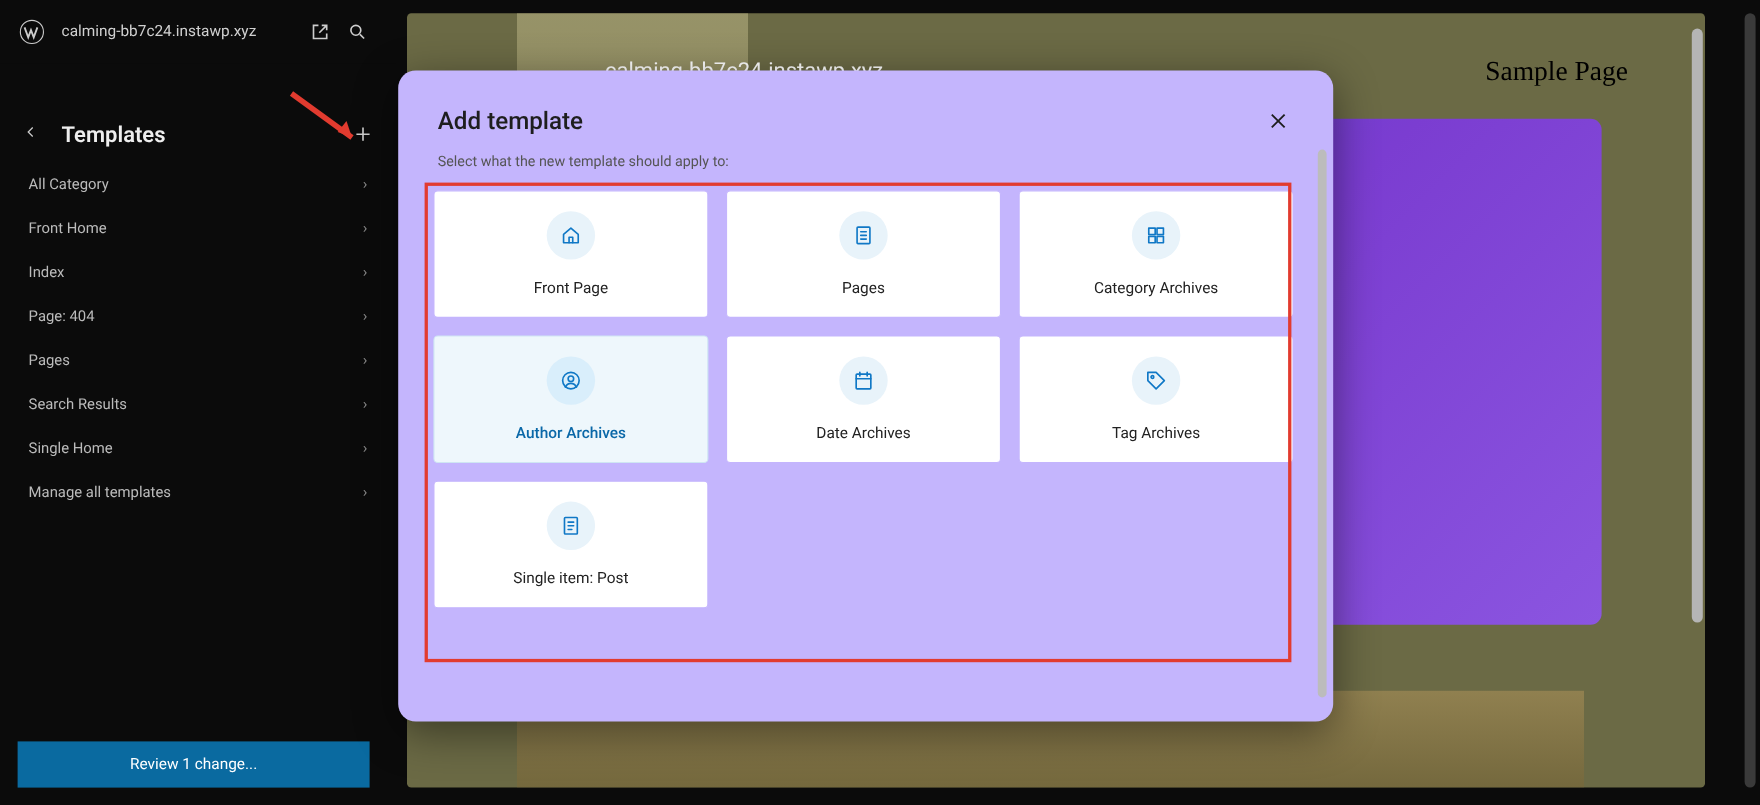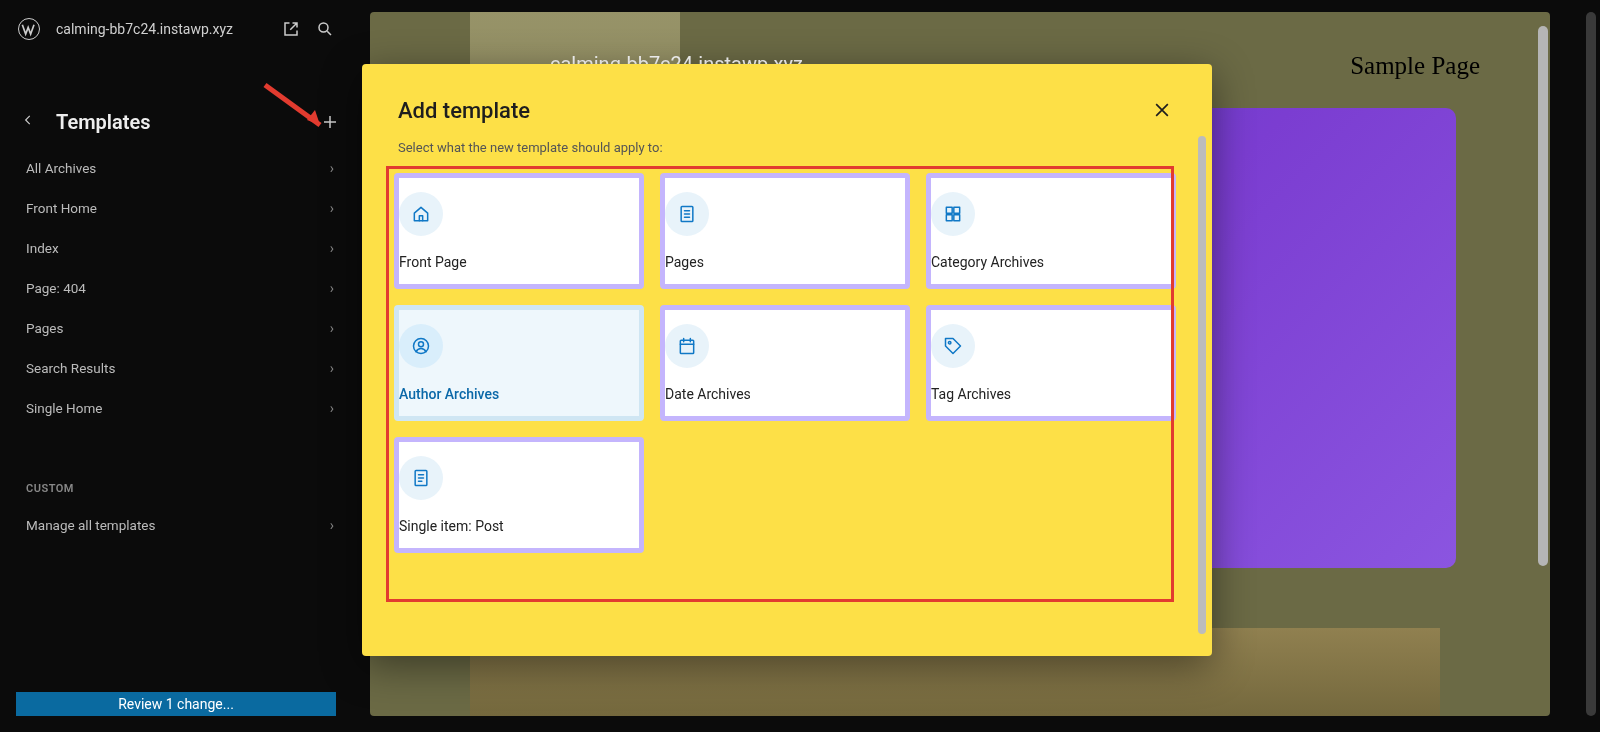--- a/index.html
+++ b/index.html
@@ -17,21 +17,21 @@
   .sidebar { position:absolute; left:0; top:58px; width:360px; height:calc(732px - 58px); background:#0b0b0b; color:#ccc; padding:0 0 0 0; }
   .sidebar-header { display:flex; padding:52px 18px 14px 18px; }
   .back-chevron { width:20px; height:20px; display:flex; align-items:center; justify-content:center; margin-right:18px; color:#ccc; cursor:pointer; }
   .sidebar-title { font-size:20px; font-weight:600; color:#eee; flex:1; }
   .add-btn { width:24px; height:24px; display:flex; align-items:center; justify-content:center; color:#ccc; cursor:pointer; font-size:20px; }
   .sidebar-desc { padding:6px 26px 24px 26px; font-size:13.5px; color:#bbb; line-height:1.5; }
   .sidebar-list { padding:0 0; }
   .sidebar-item { display:flex; align-items:center; justify-content:space-between; padding:12px 26px; font-size:13.5px; color:#bbb; cursor:pointer; }
   .sidebar-item .chev { color:#888; font-size:14px;}
   .sidebar-subhead { padding:54px 26px 10px 26px; font-size:11px; letter-spacing:0.5px; color:#888; font-weight:600; }
-  .review-btn { position:absolute; left:16px; bottom:16px; right:44px; width:320px; height:24px; background:#026aa7; background:#0073aa; color:#fff; display:flex; align-items:center; justify-content:center; font-size:14px; cursor:pointer; }
+  .review-btn { position:absolute; left:16px; bottom:16px; right:44px; width:320px; height:42px; background:#026aa7; background:#0073aa; color:#fff; display:flex; align-items:center; justify-content:center; font-size:14px; cursor:pointer; }
   .review-btn { background:#026aa7; }
   .review-btn { background:#135e96; }
   .review-btn { background:#1065a0; }
   .review-btn { background:#0d6aa5; }
   .review-btn { background:#0b72b5; }
   .review-btn { background:#0b6fad; }
   .review-btn { background:#0f6ca4; }
   .review-btn { background:#0c72b0; }
   .review-btn { background:#006ca5; }
   .review-btn { background:#0e74b5; }
@@ -57,32 +57,32 @@
   
   .canvas { position:absolute; left:370px; top:12px; width:1180px; height:704px; background:#6b6a45; border-radius:4px; overflow:hidden; }
   .canvas-header-url { position:absolute; top:40px; left:180px; font-size:20px; color:#fff; }
   .canvas-sample { position:absolute; top:40px; right:70px; font-size:25px; color:#000000; font-family:Georgia, 'Times New Roman', serif; font-style:italic; }
   .canvas-sample { font-style:normal; font-family:Georgia, serif;}
   .canvas-photo-placeholder { position:absolute; left:100px; top:-40px; width:210px; height:200px; background:linear-gradient(#ddd6a5, #c3b87e); opacity:0.4; border-radius:0; }
   .canvas-purple { position:absolute; left:296px; top:96px; width:790px; height:460px; background:linear-gradient(135deg,#5240c5,#7b3dd1,#8b55e0); border-radius:10px; }
   .canvas-bottom-photo { position:absolute; left:100px; bottom:0; width:970px; height:88px; background:linear-gradient(#a98f57,#7a6738); opacity:0.6; }
   .canvas-scroll { position:absolute; right:2px; top:14px; width:10px; height:540px; background:#b5b5b5; border-radius:5px; }
   .outer-scroll { position:absolute; right:4px; top:12px; width:10px; height:704px; background:#3a3a3a; border-radius:5px; }
-  .modal { position:absolute; left:362px; top:64px; width:850px; height:592px; background:#fde047; border-radius:4px; box-shadow:0 10px 40px rgba(0,0,0,0.45); color:#1e1e1e; pointer-events:auto; }
+  .modal { position:absolute; left:362px; top:64px; width:850px; height:592px; background:#c4b5fd; border-radius:16px; box-shadow:0 10px 40px rgba(0,0,0,0.45); color:#1e1e1e; pointer-events:auto; }
   .modal-header { display:flex; align-items:center; justify-content:space-between; padding:32px 36px 10px 36px; }
   .modal-title { font-size:22px; font-weight:500; }
   .modal-close { width:28px; height:28px; display:flex; align-items:center; justify-content:center; cursor:pointer; }
   .modal-desc { padding:6px 36px 18px 36px; font-size:13px; color:#555; }
   .modal-body { position:relative; padding:0 22px 0 32px; height:460px; overflow:hidden; }
   .modal-scroll { position:absolute; right:6px; top:72px; width:8px; height:498px; background:#bcbcbc; border-radius:4px; }
   .red-box { position:absolute; left:386px; top:166px; width:788px; height:436px; border:3px solid #e23b2f; pointer-events:none; z-index:5; }
 
   
   .card-grid { display:grid; grid-template-columns: repeat(3, 250px); gap:16px; }
-  .tcard { border:5px solid #c4b5fd; border-radius:4px; height:116px; display:flex; flex-direction:column; justify-content:center; cursor:pointer; background:#fff; }
+  .tcard { border:1px solid #c4b5fd; border-radius:4px; height:116px; display:flex; flex-direction:column; align-items:center; justify-content:center; cursor:pointer; background:#fff; }
   .tcard.hover { background:#eef7fc; border-color:#cfe6f3; }
   .tcard .icon-circ { width:44px; height:44px; border-radius:50%; background:#e8f3fa; display:flex; align-items:center; justify-content:center; margin-bottom:18px; }
   .tcard.hover .icon-circ { background:#d9eefb; }
   .tcard .icon-circ svg { width:20px; height:20px; fill:none; stroke:#1078c6; stroke-width:1.8; }
   .tcard .tlabel { font-size:14px; color:#222; }
   .tcard.hover .tlabel { color:#0a68a8; font-weight:500;}
 
   
   .arrow-ann { position:absolute; left:260px; top:80px; width:80px; height:60px; pointer-events:none; z-index:6; }
   .arrow-ann svg { width:80px; height:60px; }
@@ -123,21 +123,21 @@
       <div class="sidebar-title">Templates</div>
       <div class="add-btn">
         <svg viewBox="0 0 24 24" width="18" height="18" fill="none" stroke="currentColor" stroke-width="2">
             <path d="M12 4v16M4 12h16"></path>
           </svg>
       </div>
     </div>
 
     <div class="sidebar-list">
       <div class="sidebar-item">
-          <span>All Archives</span>
+          <span>All Category</span>
           <span class="chev">›</span>
         </div>
       <div class="sidebar-item">
           <span>Front Home</span>
           <span class="chev">›</span>
         </div>
       <div class="sidebar-item">
           <span>Index</span>
           <span class="chev">›</span>
         </div>
@@ -152,21 +152,20 @@
       <div class="sidebar-item">
           <span>Search Results</span>
           <span class="chev">›</span>
         </div>
       <div class="sidebar-item">
           <span>Single Home</span>
           <span class="chev">›</span>
         </div>
     </div>
 
-    <div class="sidebar-subhead">CUSTOM</div>
     <div class="sidebar-item">
         <span>Manage all templates</span>
         <span class="chev">›</span>
       </div>
 
     <div class="review-btn">
         <span>Review 1 change...</span>
       </div>
   </div>
 

